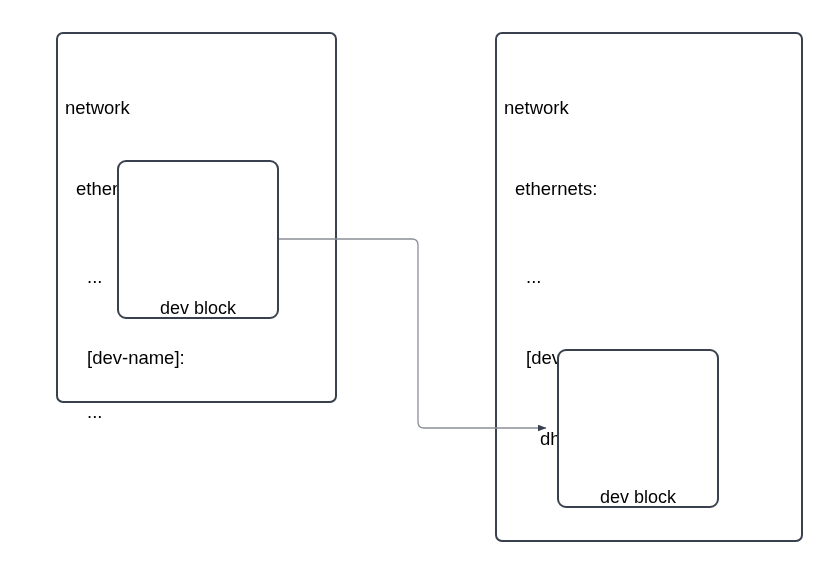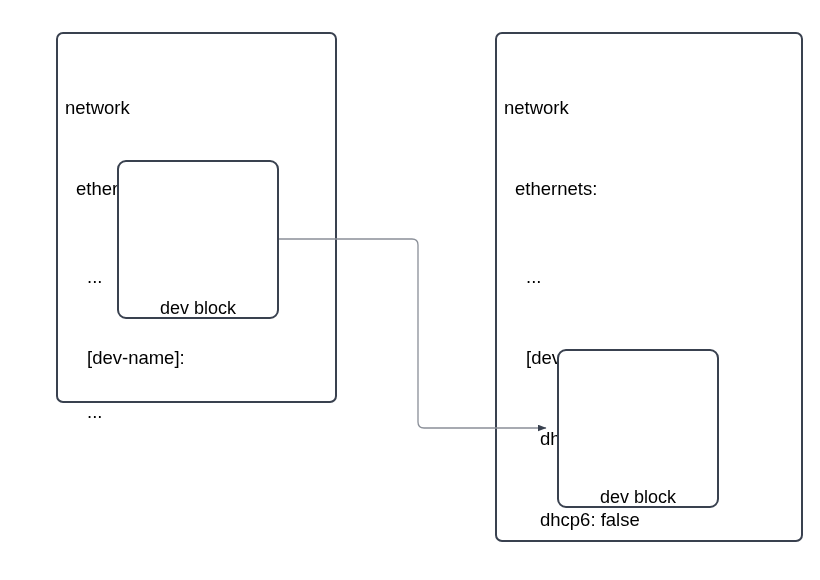--- a/index.html
+++ b/index.html
@@ -122,21 +122,20 @@
   </div>
 
   <div class="outer-box" id="right-outer-box"></div>
 
   <div class="code-lines" id="right-code-lines">
     <div class="code-line">network</div>
     <div class="code-line" style="padding-left:11px;">ethernets:</div>
     <div class="code-line" style="padding-left:22px; margin-top:7px;">...</div>
     <div class="code-line" style="padding-left:22px;">[dev-name]:</div>
     <div class="code-line" style="padding-left:36px;">dhcp4: false</div>
-    <div class="code-line" style="padding-left:36px;">dhcp6: false</div>
     
     
     
     
     
   </div>
 
   <div class="inner-box" id="right-dev-block">
     <span class="dev-block-label">dev block</span>
   </div>

